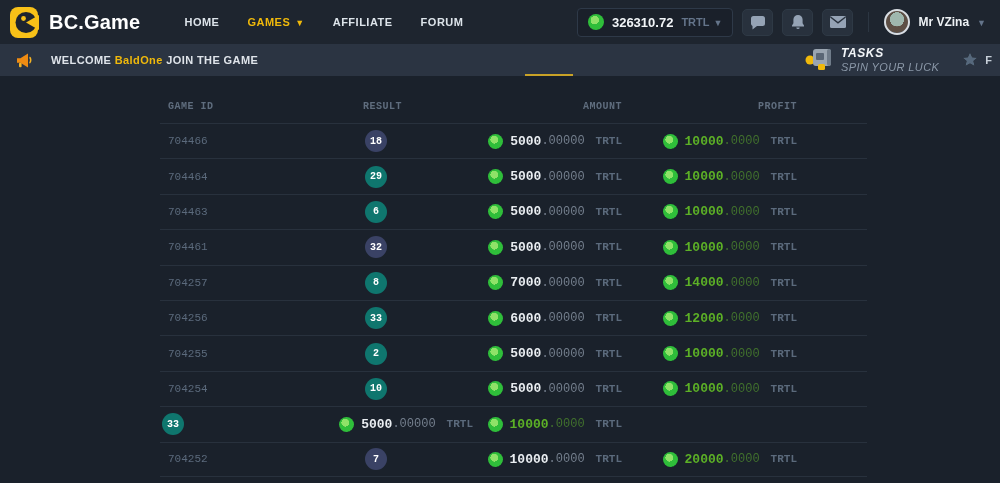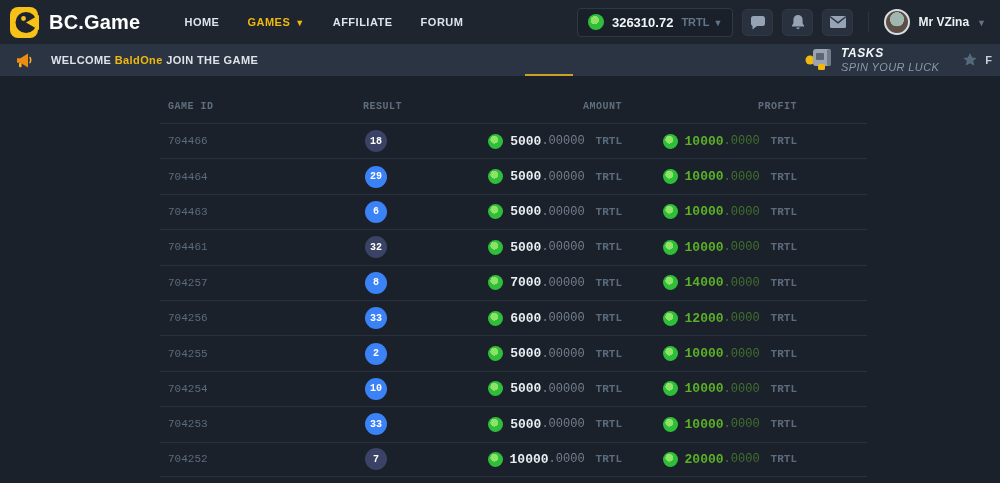--- a/index.html
+++ b/index.html
@@ -50,21 +50,21 @@
   .thead, .trow { display:grid; grid-template-columns:203px 110px 149px 175px; padding-right:70px; align-items:center;font-family:Liberation Mono, monospace; }
   .thead { height:33px; }
   .th { color:#5f6d7e; font-size:10px; font-weight:700; letter-spacing:.5px; }
   .th.c-id { padding-left:8px; }
   .th.c-amt, .th.c-pro { text-align:right; }
   .trow { height:35.4px; border-top:1px solid #28313d; }
   .trow:last-child { border-bottom:1px solid #28313d; }
   .cell.c-id { padding-left:8px; color:#5b6a7c; font-size:11px; }
   .badge { display:inline-flex; align-items:center; justify-content:center; width:22px; height:22px; margin-left:2px; border-radius:50%; color:#fff; font-size:10px; font-weight:700; }
   .badge.navy { background:#3a4265; }
-  .badge.red { background:#3b82f6; }
+  .badge.red { background:#0f766e; }
   .cell.c-amt, .cell.c-pro { display:flex; align-items:center; justify-content:flex-end; gap:0; }
   .coin { width:15px; height:15px; margin-right:7px; flex:none; border-radius:50%;
     background:radial-gradient(circle at 42% 38%, #8fe268 0 30%, #2fbe3a 31% 72%, #1d9a2e 73%); }
   .num-int { font-size:13px; font-weight:700; color:#e9edf1; }
   .num-dec { font-size:12px; color:#747f8d; }
   .c-pro .num-int { color:#5cb026; }
   .c-pro .num-dec { color:#41712d; }
   .cur-lbl { color:#5b6a7c; font-size:11px; font-weight:700; margin-left:11px; }
 </style>
 </head>
@@ -320,21 +320,20 @@
     </div>
     <div class="cell c-pro">
       <span class="coin"></span>
       <span class="num-int">10000</span>
               <span class="num-dec">.0000</span>
       <span class="cur-lbl">TRTL</span>
     </div>
   </div>
 
   <div class="trow">
-    <div class="cell c-id"><span>704253</span></div>
     <div class="cell c-res">
       <span class="badge red">33</span>
     </div>
     <div class="cell c-amt">
       <span class="coin"></span>
       <span class="num-int">5000</span>
               <span class="num-dec">.00000</span>
       <span class="cur-lbl">TRTL</span>
     </div>
     <div class="cell c-pro">

